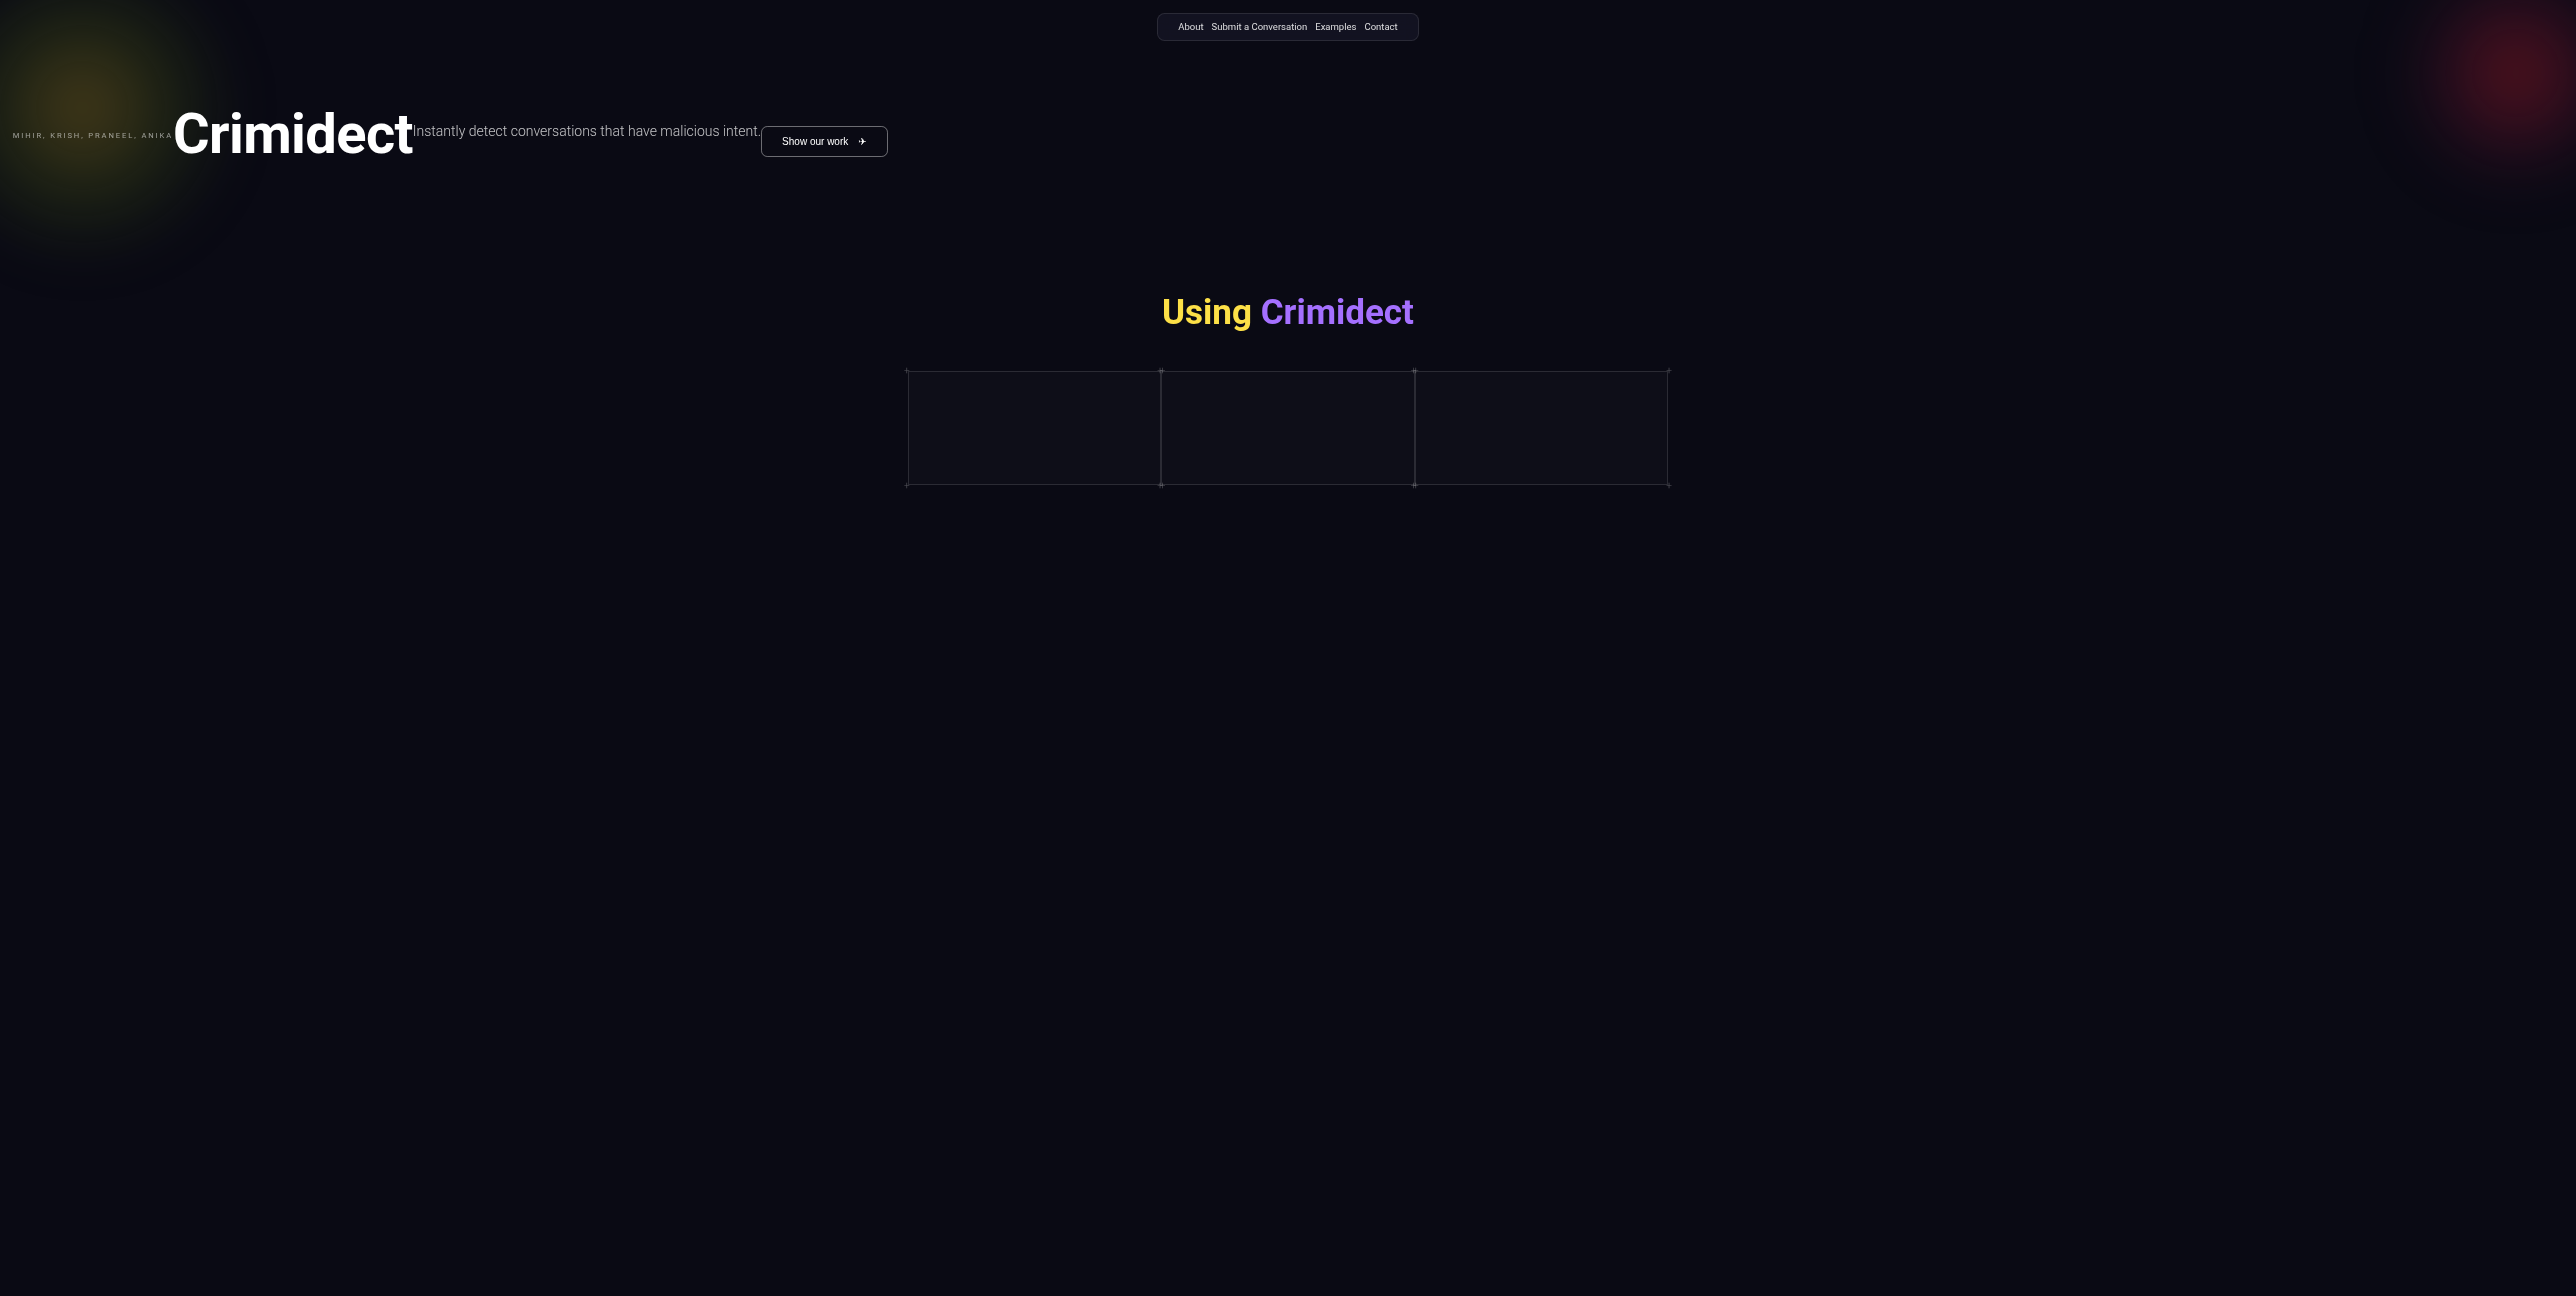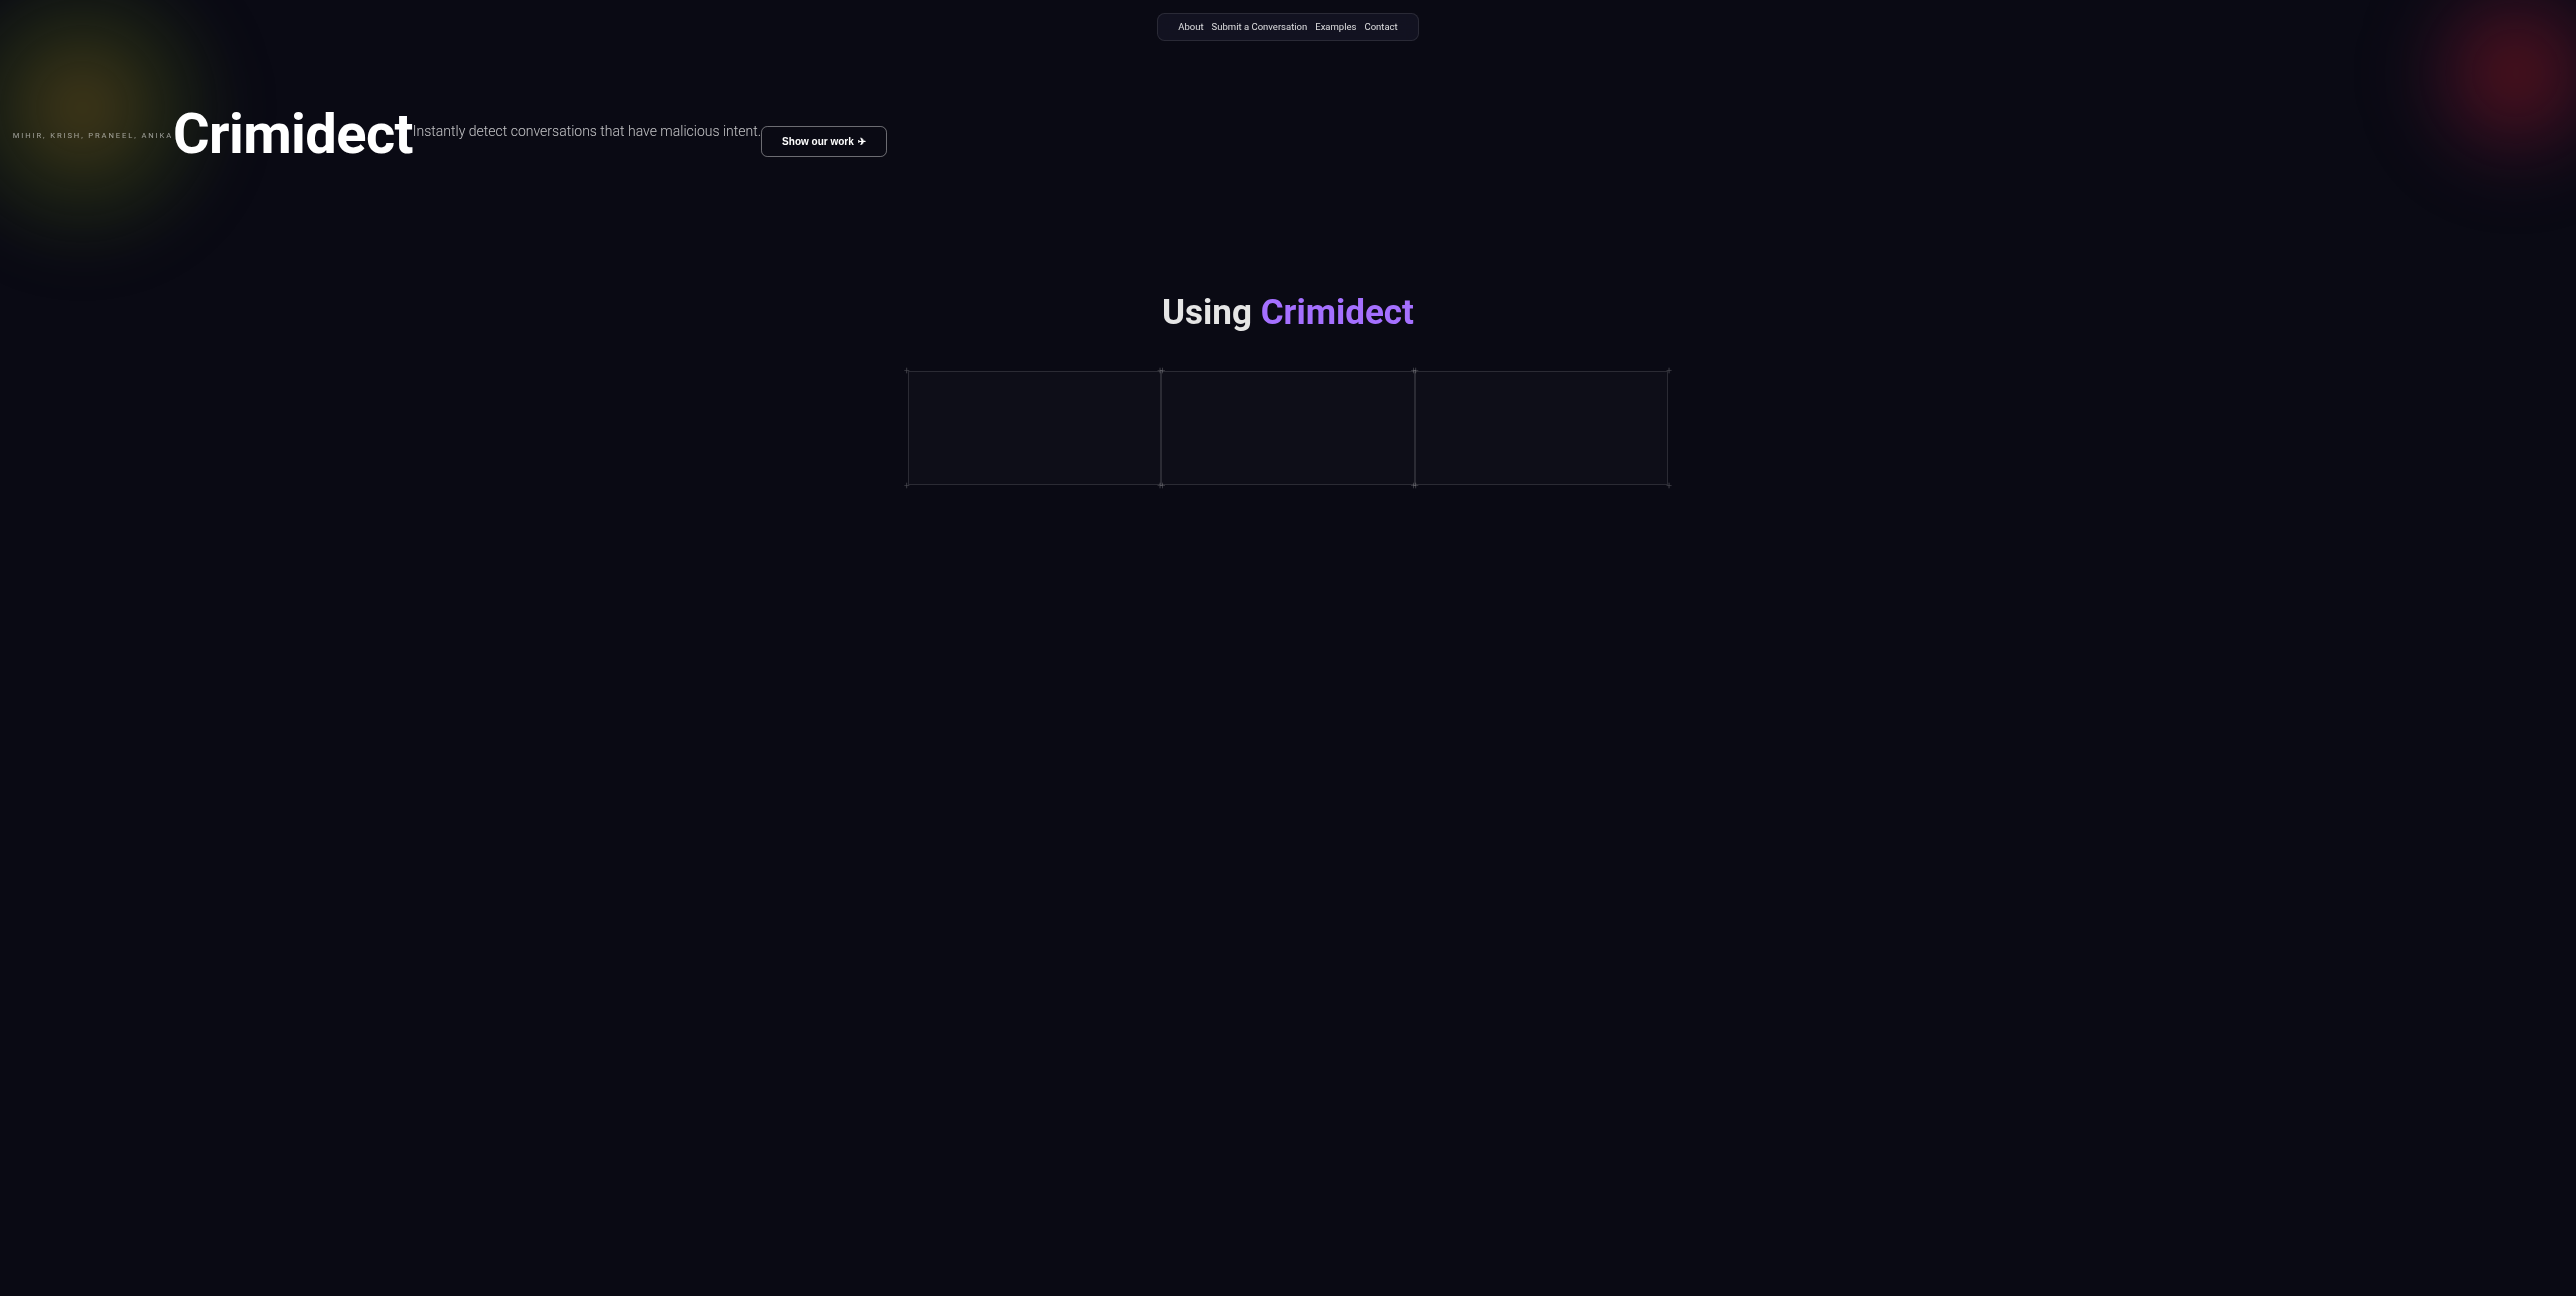--- a/index.html
+++ b/index.html
@@ -108,26 +108,26 @@
       margin-bottom: 21px;
       max-width: 393px;
     }
 
     .cta-button {
       background: transparent;
       border: 0.6px solid rgba(255, 255, 255, 0.4);
       border-radius: 6.3px;
       color: #ffffff;
       font-size: 10px;
-      font-weight: 700;
+      font-weight: 400;
       padding: 9px 20px;
       cursor: pointer;
       display: flex;
       align-items: center;
-      gap: 4px;
+      gap: 10px;
       transition: background 0.2s, border-color 0.2s;
     }
 
     .cta-icon {
       font-size: 10px;
     }
 
     
     .using-section {
       position: relative;
@@ -138,21 +138,21 @@
       padding: 38px 12.7px 0;
     }
 
     .using-title {
       font-size: 35px;
       font-weight: 700;
       margin-bottom: 38px;
     }
 
     .using-title-plain {
-      color: #e5e5e5;
+      color: #fde047;
     }
 
     .using-title-accent {
       color: #a570ff;
     }
 
     
     .cards-grid {
       display: grid;
       grid-template-columns: repeat(3, 1fr);

